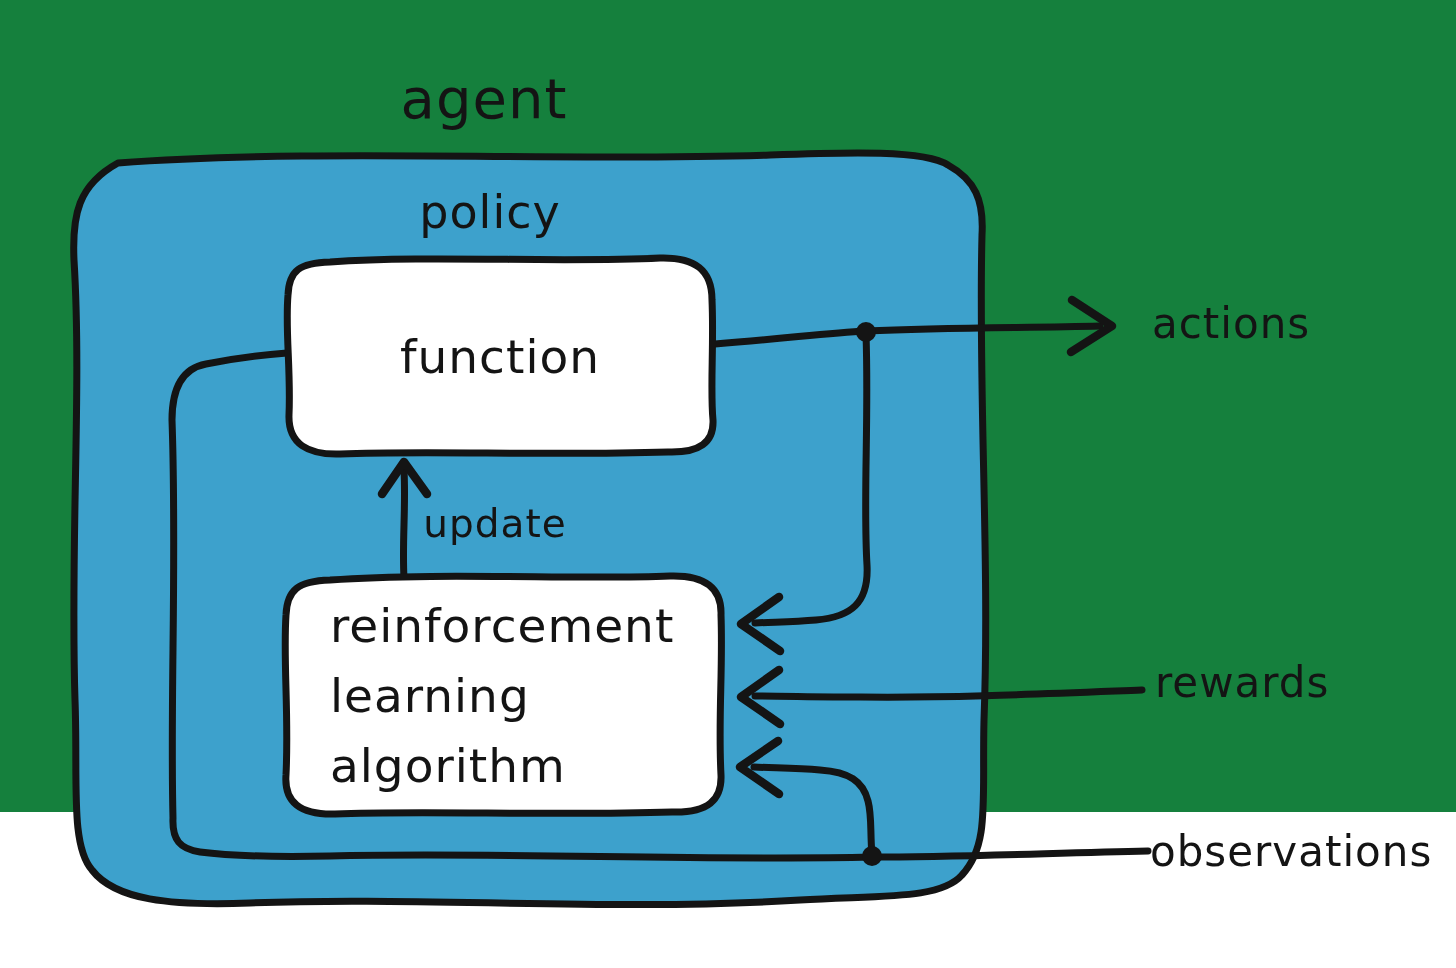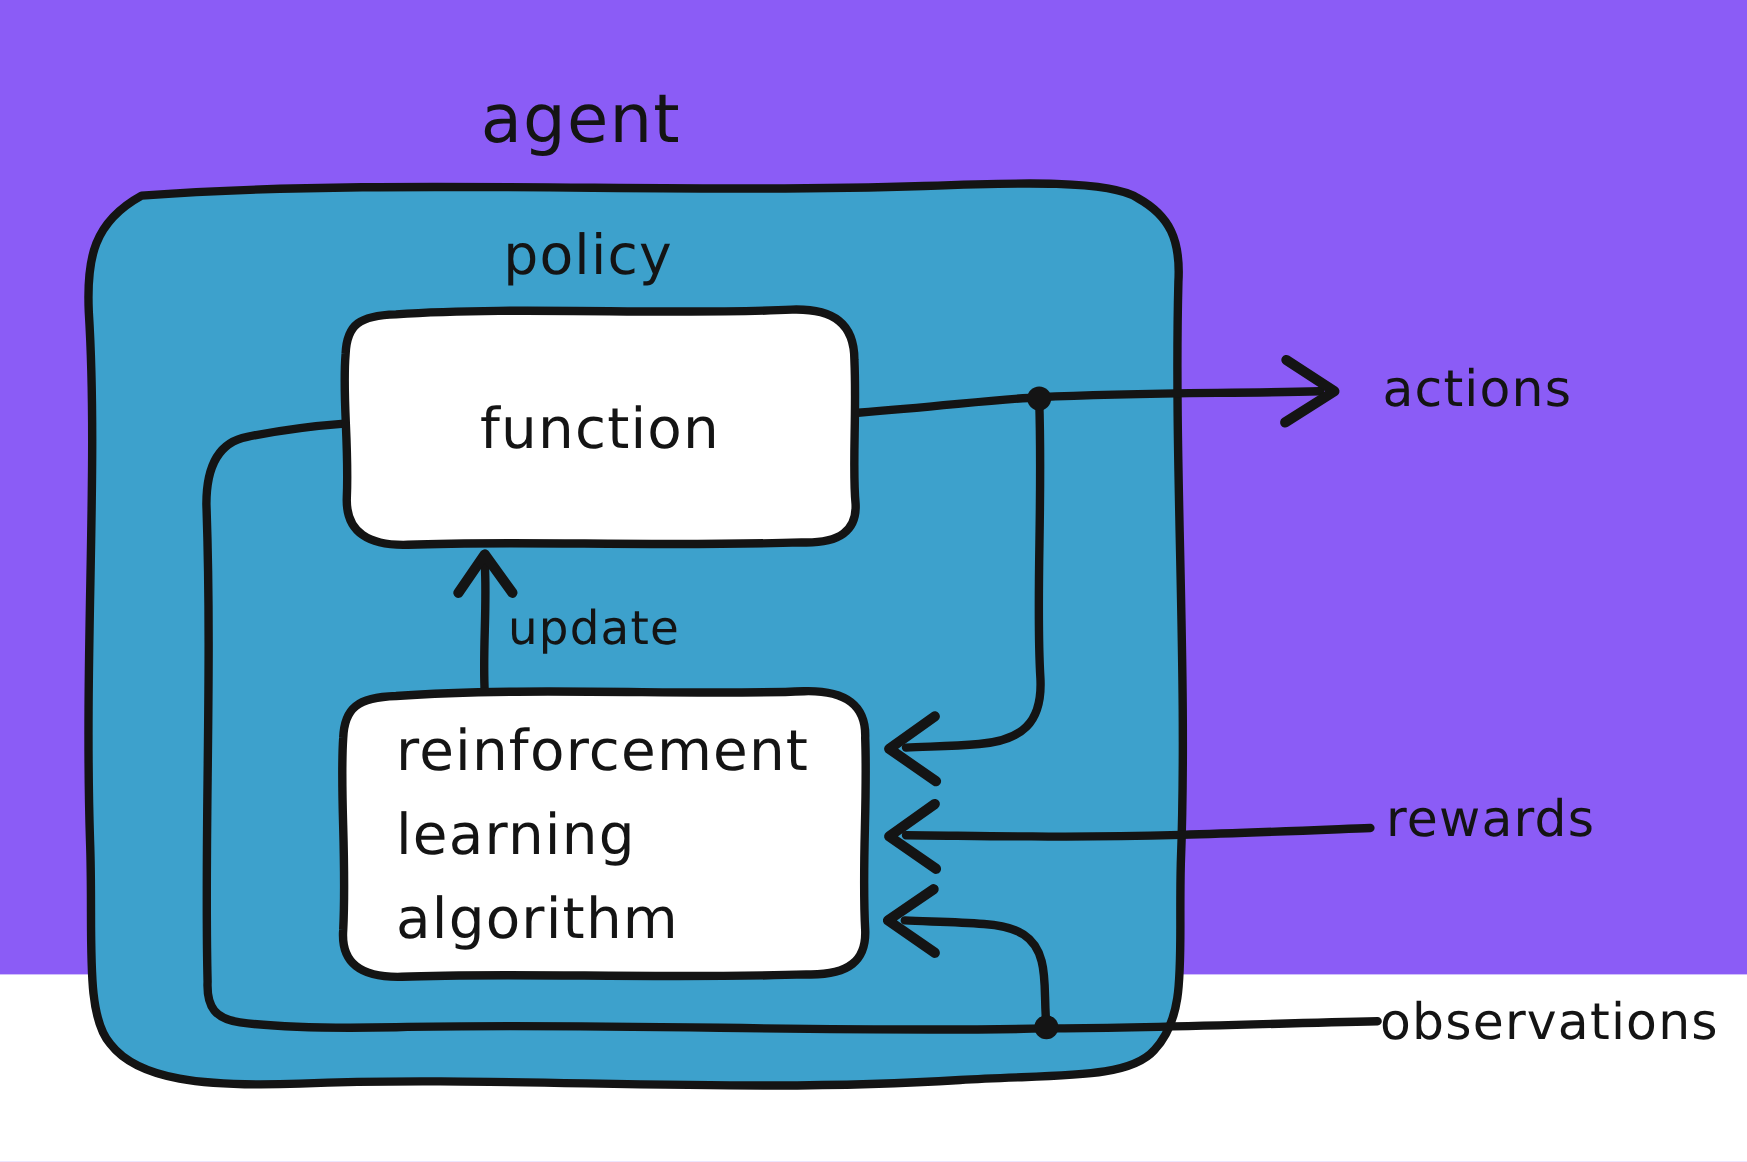--- a/index.html
+++ b/index.html
@@ -7,21 +7,21 @@
     padding: 0;
     background: #ffffff;
     width: 1456px;
     height: 968px;
     overflow: hidden;
   }
   .stage {
     position: relative;
     width: 1456px;
     height: 812px;
-    background: #8b5cf6;
+    background: #15803d;
     font-family: "DejaVu Sans", sans-serif;
   }
   svg.diagram {
     position: absolute;
     inset: 0;
     display: block;
   }
   .ink-line {
     fill: none;
     stroke-width: 7;

